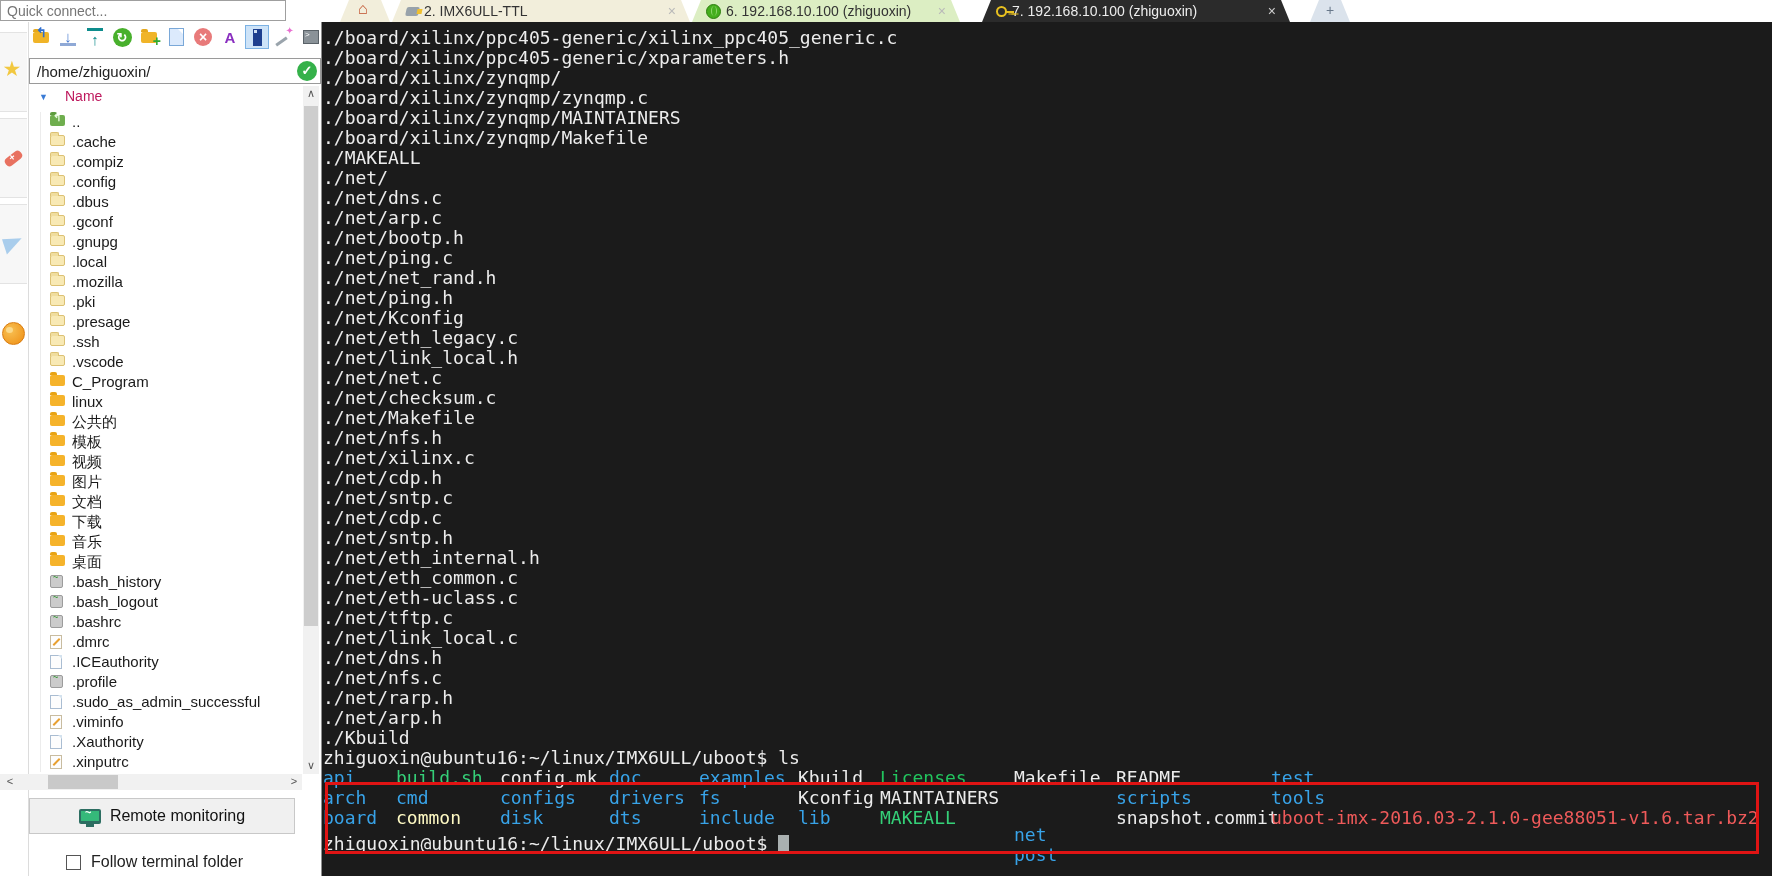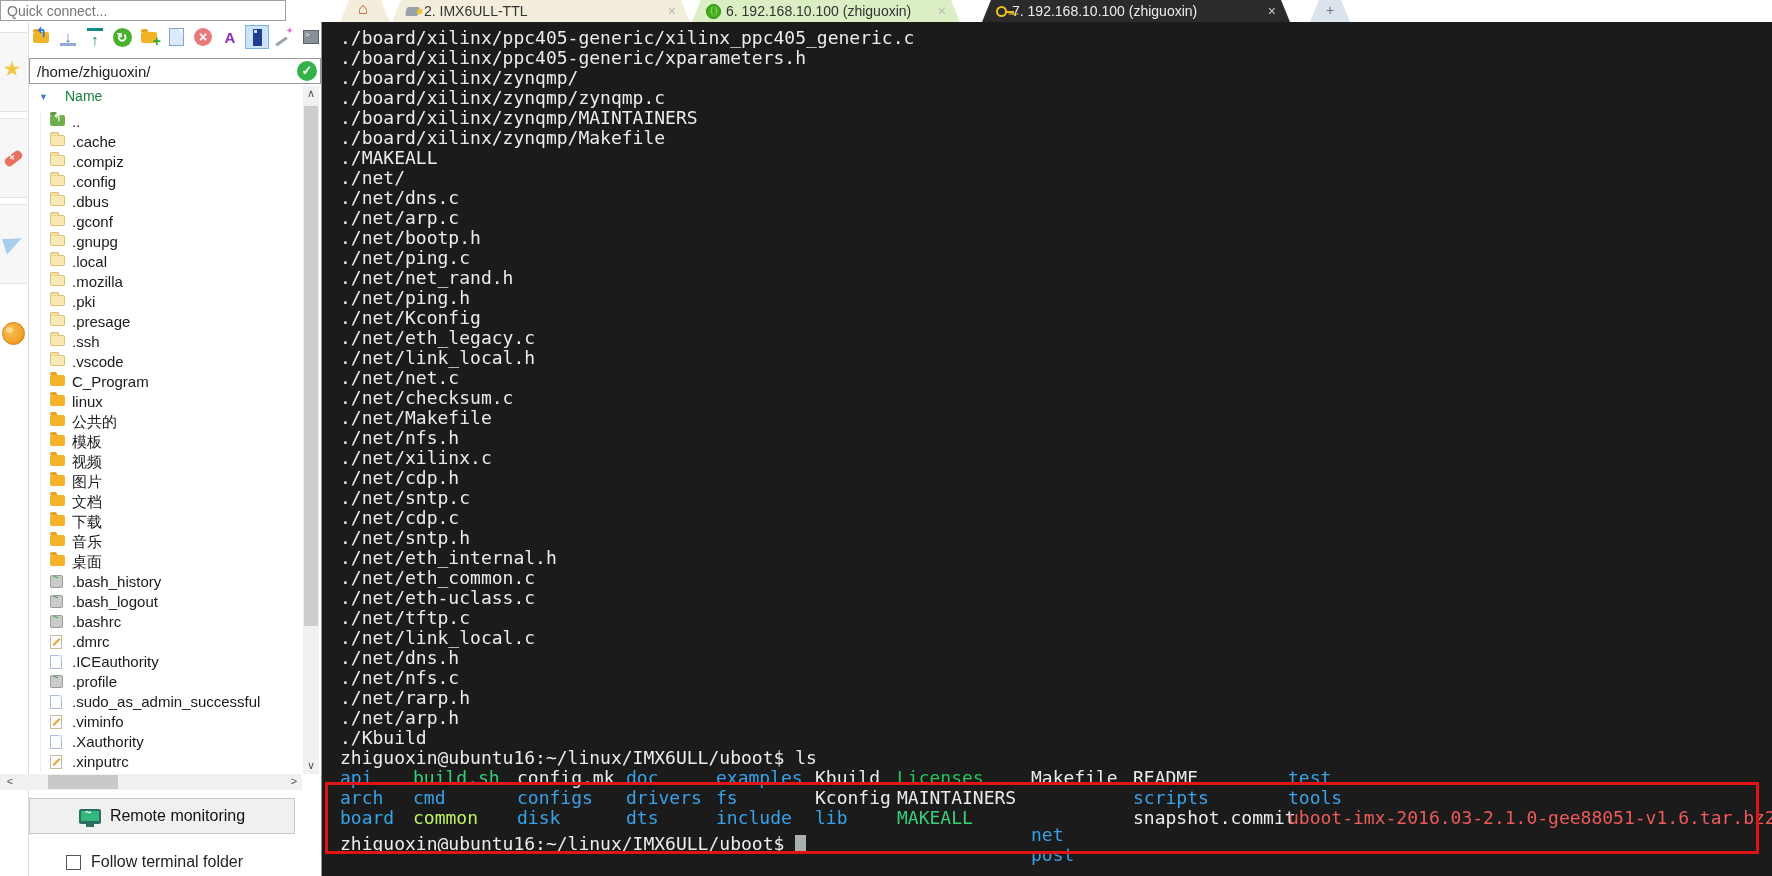--- a/index.html
+++ b/index.html
@@ -86,21 +86,21 @@
   #path-bar{position:absolute;left:29px;top:36px;width:292px;height:26px;box-sizing:border-box;
     border:1px solid #9a9a9a;background:#fff;}
   #path-input{position:absolute;left:0;top:0;width:262px;height:24px;border:none;outline:none;
     font-size:15px;color:#222;padding:0 0 0 7px;font-family:"Liberation Sans",sans-serif;}
   #path-ok{position:absolute;right:3px;top:2px;width:20px;height:20px;border-radius:50%;background:#35b14a;text-align:center;}
   #path-ok::before{content:"✓";font-size:13px;line-height:20px;color:#fff;font-weight:bold;}
 
   
   #list-header{position:absolute;left:29px;top:66px;width:274px;height:18px;}
   #sort-arrow{position:absolute;left:10px;top:4px;font-size:9px;color:#3a7bd5;}
-  #header-name{position:absolute;left:36px;top:0;font-size:14px;color:#15803d;}
+  #header-name{position:absolute;left:36px;top:0;font-size:14px;color:#be185d;}
 
   
   #file-list{position:absolute;left:0;top:90px;width:302px;}
   .frow{position:relative;height:20px;}
   .frow .flabel{position:absolute;left:72px;top:1px;font-size:15px;color:#1a1a1a;white-space:nowrap;}
   .frow .fic{position:absolute;left:50px;top:3px;}
   #tree-guide{position:absolute;left:40px;top:90px;width:1px;height:660px;background:#ececec;}
 
   .ic-up-dir-icon{width:15px;height:11px;background:#6fae4e;border-radius:2px;}
   .ic-up-dir-icon::before{content:"";position:absolute;left:0;top:-3px;width:7px;height:3px;background:#5d9c3e;border-radius:2px 2px 0 0;}
@@ -132,21 +132,21 @@
   .mon{position:relative;width:22px;height:15px;background:#2d6e62;border-radius:2px;}
   .mon-scr{position:absolute;left:2px;top:2px;right:2px;bottom:3px;background:#35b97a;}
   .mon-scr::before{content:"~";position:absolute;left:4px;top:-5px;color:#fff;font-size:11px;font-weight:bold;}
   .mon::after{content:"";position:absolute;left:7px;bottom:-3px;width:8px;height:3px;background:#2d6e62;}
   #follow-row{position:absolute;left:66px;top:830px;height:20px;display:flex;align-items:center;gap:10px;}
   #follow-checkbox{width:15px;height:15px;border:1px solid #555;background:#fff;box-sizing:border-box;}
   #follow-label{font-size:16px;color:#222;}
 
   
   #terminal{position:absolute;left:322px;top:22px;width:1450px;height:854px;background:#1b1b1b;
-    box-sizing:border-box;padding:6px 0 0 18px;overflow:hidden;
+    box-sizing:border-box;padding:6px 0 0 1px;overflow:hidden;
     font-family:"DejaVu Sans Mono","Liberation Mono",monospace;font-size:18px;color:#ececec;}
   .tline{height:20px;line-height:20px;white-space:pre;}
   #ls-block{position:relative;height:60px;}
   .ls-col{position:absolute;top:0;}
   .ls-col .tline{white-space:pre;}
   #final-prompt{margin-top:6px;}
   #cursor{display:inline-block;width:11px;height:18px;background:#a9b0b0;vertical-align:-3px;}
   #red-box{position:absolute;left:3px;top:760px;width:1434px;height:72px;border:3px solid #e01414;box-sizing:border-box;pointer-events:none;}
 </style>
 </head>
@@ -444,21 +444,21 @@
     <div class="tline"><span>zhiguoxin@ubuntu16:~/linux/IMX6ULL/uboot$</span> <span>ls</span></div>
     <div id="ls-block">
         <div class="ls-col" style="left: 0px;">
           <div class="tline" style="color: rgb(56, 163, 232);">api</div>
           <div class="tline" style="color: rgb(56, 163, 232);">arch</div>
           <div class="tline" style="color: rgb(56, 163, 232);">board</div>
         </div>
         <div class="ls-col" style="left: 73px;">
           <div class="tline" style="color: rgb(53, 208, 120);">build.sh</div>
           <div class="tline" style="color: rgb(56, 163, 232);">cmd</div>
-          <div class="tline" style="color: #bef264;">common</div>
+          <div class="tline" style="color: #fef9c3;">common</div>
         </div>
         <div class="ls-col" style="left: 177px;">
           <div class="tline" style="color: rgb(236, 236, 236);">config.mk</div>
           <div class="tline" style="color: rgb(56, 163, 232);">configs</div>
           <div class="tline" style="color: rgb(56, 163, 232);">disk</div>
         </div>
         <div class="ls-col" style="left: 286px;">
           <div class="tline" style="color: rgb(56, 163, 232);">doc</div>
           <div class="tline" style="color: rgb(56, 163, 232);">drivers</div>
           <div class="tline" style="color: rgb(56, 163, 232);">dts</div>

